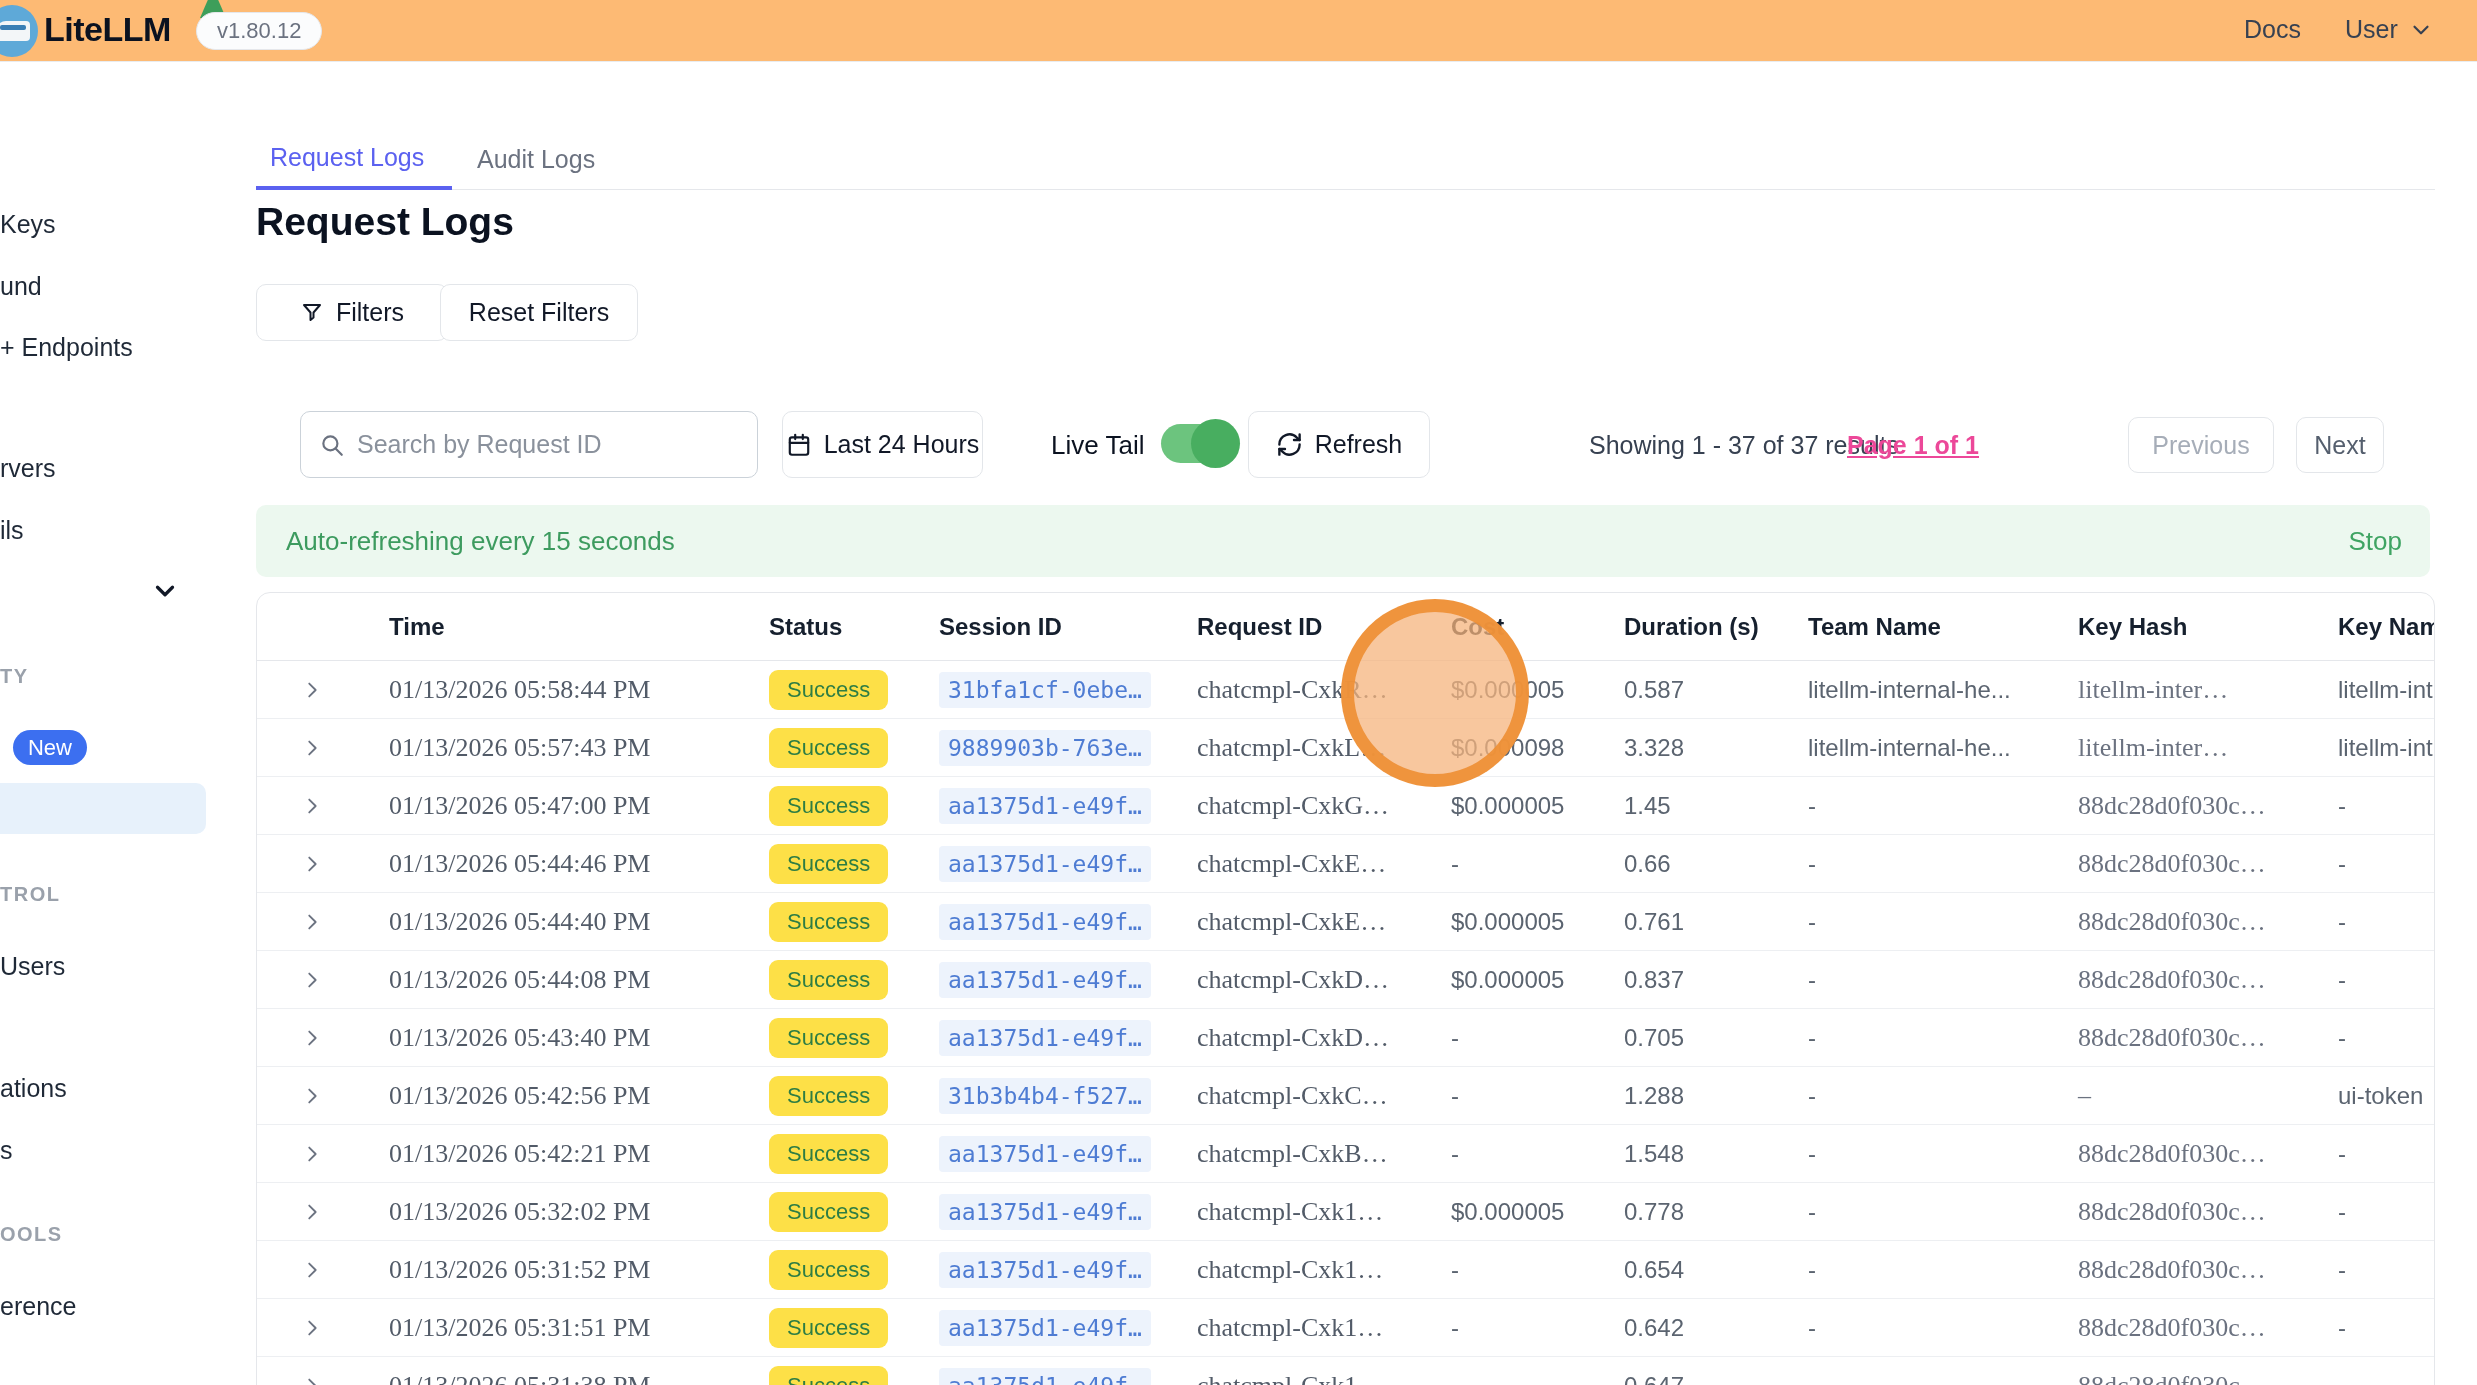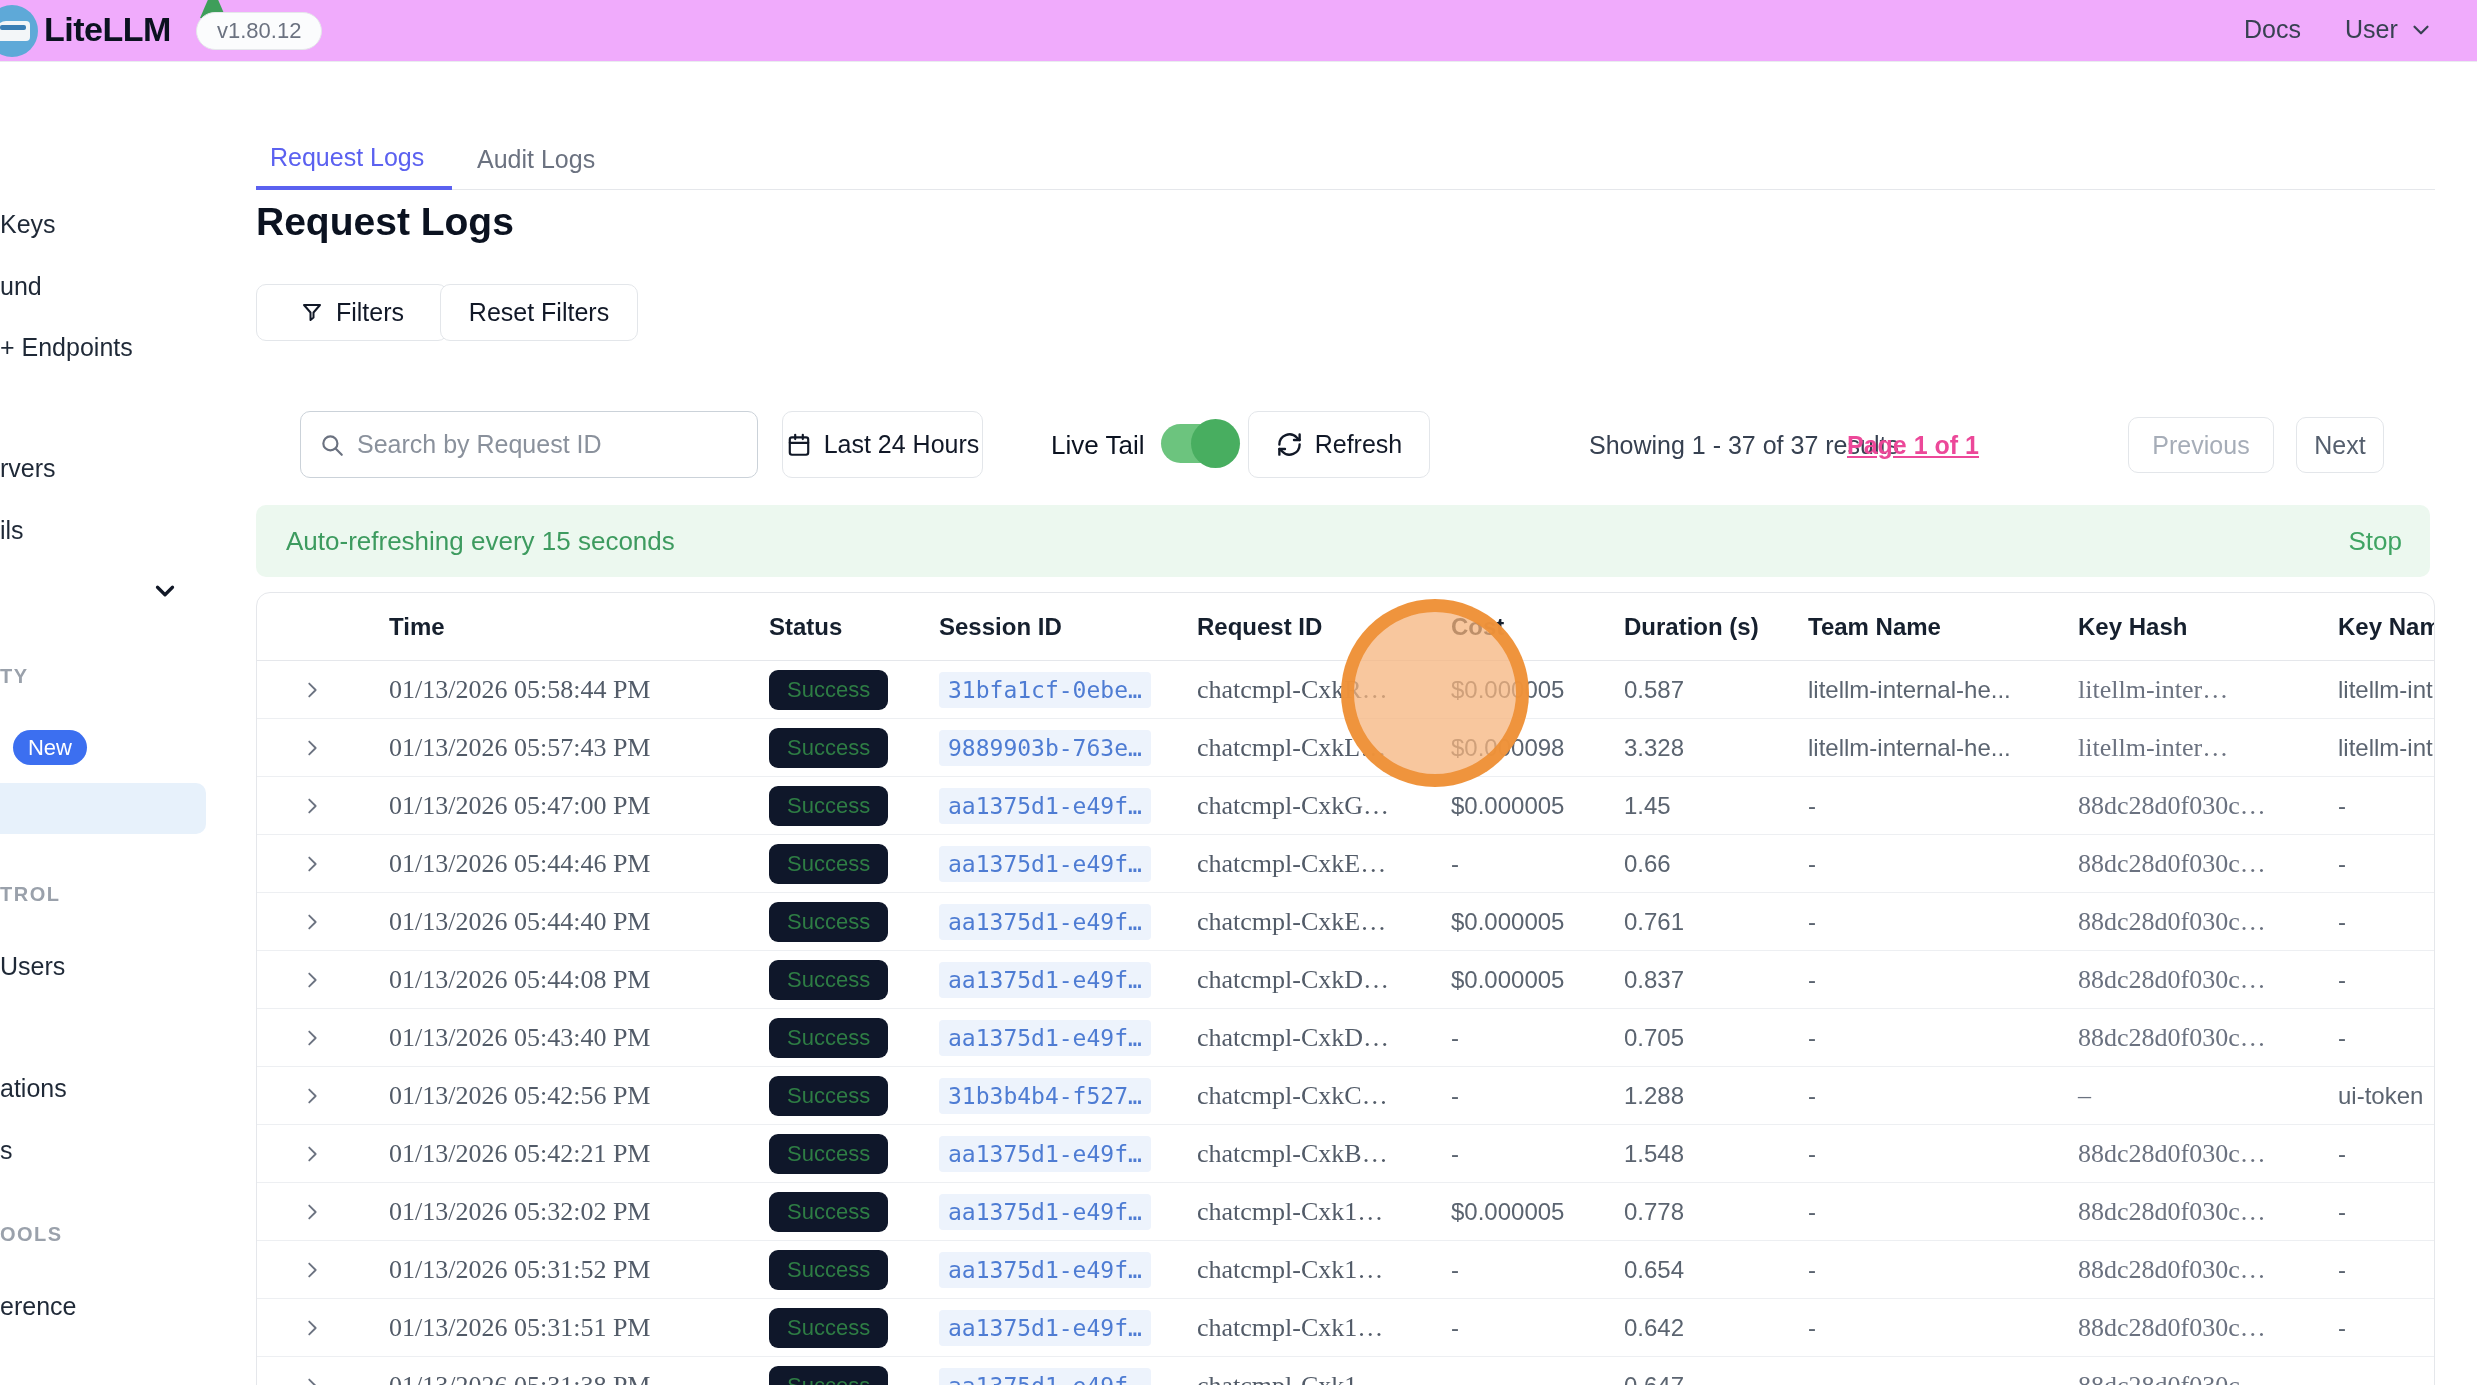--- a/index.html
+++ b/index.html
@@ -1,20 +1,20 @@
 <!DOCTYPE html>
 <html><head>
 <meta charset="utf-8">
 <style>
   * { margin:0; padding:0; box-sizing:border-box; }
   html,body { width:2477px; height:1385px; overflow:hidden; background:#fff;
     font-family:"Liberation Sans", sans-serif; color:#111827; }
 
   
-  .topbar { position:absolute; top:0; left:0; right:0; height:62px; background:#f0abfc;
+  .topbar { position:absolute; top:0; left:0; right:0; height:62px; background:#fdba74;
     border-bottom:1px solid #e9ecef; z-index:20; }
   .logo-circle { position:absolute; left:-14px; top:5px; width:52px; height:52px; border-radius:50%;
     background:#5ea9d8; overflow:hidden; }
   .logo-train { position:absolute; left:10px; top:16px; width:34px; height:20px; background:#f3f6f8;
     border-radius:10px 4px 4px 4px; }
   .logo-train:before { content:""; position:absolute; left:4px; top:4px; width:26px; height:5px; background:#3a7fb5; border-radius:2px;}
   .brand { position:absolute; left:44px; top:10px; font-size:34px; font-weight:800; letter-spacing:-0.5px; color:#0b1220; }
   .tree { position:absolute; left:200px; top:-12px; width:0; height:0;
     border-left:13px solid transparent; border-right:13px solid transparent; border-bottom:30px solid #3e9e5a; }
   .tree:after { content:""; position:absolute; left:-4px; top:26px; width:8px; height:7px; background:#8a5a33; }
@@ -74,21 +74,21 @@
   .thead { height:68px; border-bottom:1px solid #e5e7eb; font-size:24px; font-weight:700; color:#16202e; }
   .thead > div { white-space:nowrap; }
   .tr { height:58px; border-bottom:1px solid #edeff2; }
   .cell { white-space:nowrap; }
   .c-time, .c-request, .c-hash { font-family:Liberation Serif, serif; font-size:26px; color:#525b68; }
   .c-hash { color:#6b7280; }
   .c-cost, .c-dur { font-size:24px; color:#5b6470; }
   .c-team, .c-keyname { font-size:24px; color:#5b6470; }
   .expand-cell { padding-left:44px; display:flex; align-items:center; cursor:pointer; }
   .status-badge { display:inline-flex; align-items:center; justify-content:center; height:40px; padding:0 18px;
-    background:#0f172a; color:#2e7d44; font-size:22px; border-radius:9px; }
+    background:#fde047; color:#2e7d44; font-size:22px; border-radius:9px; }
   .session-pill { display:inline-block; padding:5px 9px; background:#edf3fc; border-radius:4px;
     font-family:"DejaVu Sans Mono","Liberation Mono",monospace; font-size:23px; color:#4e7cd3; cursor:pointer; }
 
   
   .click-circle { position:absolute; left:1341px; top:599px; width:188px; height:188px; border-radius:50%;
     border:13px solid rgba(238,143,53,0.92); background:rgba(246,180,126,0.75); z-index:15; pointer-events:none; }
 
   svg.icon { flex:none; }
 </style>
 </head>

